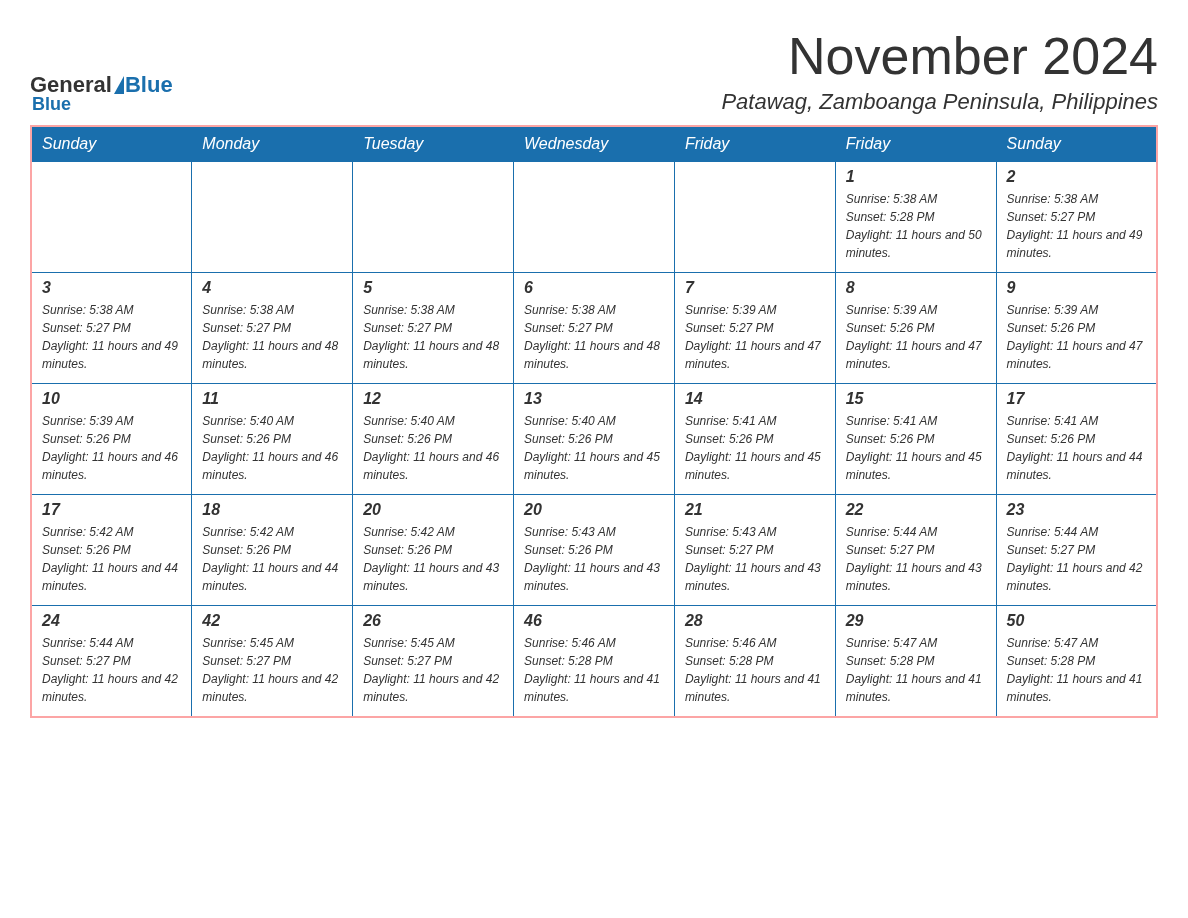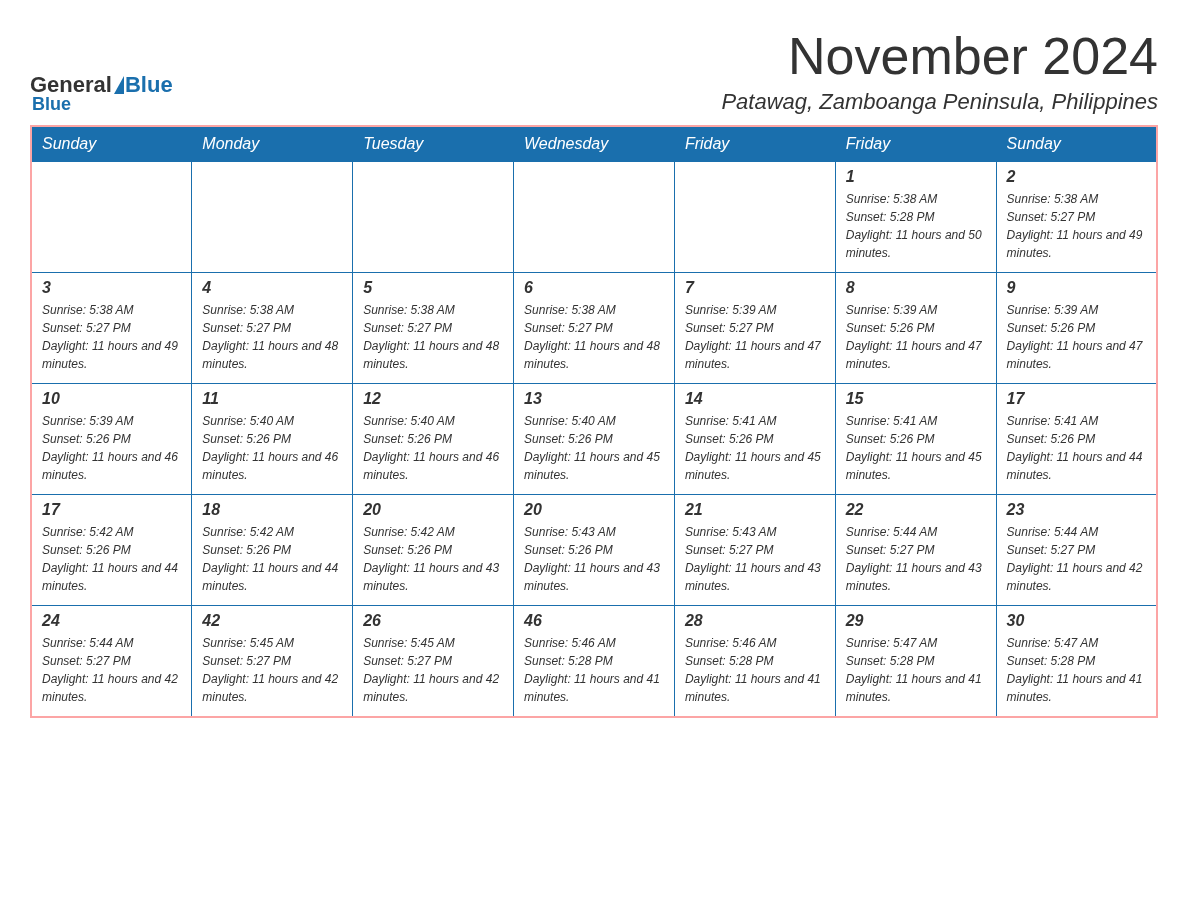--- a/index.html
+++ b/index.html
@@ -317,20 +317,20 @@
 Sunset: 5:28 PM
 Daylight: 11 hours and 41 minutes.</div>
         </td>
         <td>
           <div class="day-number">29</div>
           <div class="day-info" style="white-space: pre-line;">Sunrise: 5:47 AM
 Sunset: 5:28 PM
 Daylight: 11 hours and 41 minutes.</div>
         </td>
         <td>
-          <div class="day-number">30</div>
+          <div class="day-number">50</div>
           <div class="day-info" style="white-space: pre-line;">Sunrise: 5:47 AM
 Sunset: 5:28 PM
 Daylight: 11 hours and 41 minutes.</div>
         </td>
       </tr>
     </tbody>
 </table>
 
 </body></html>

